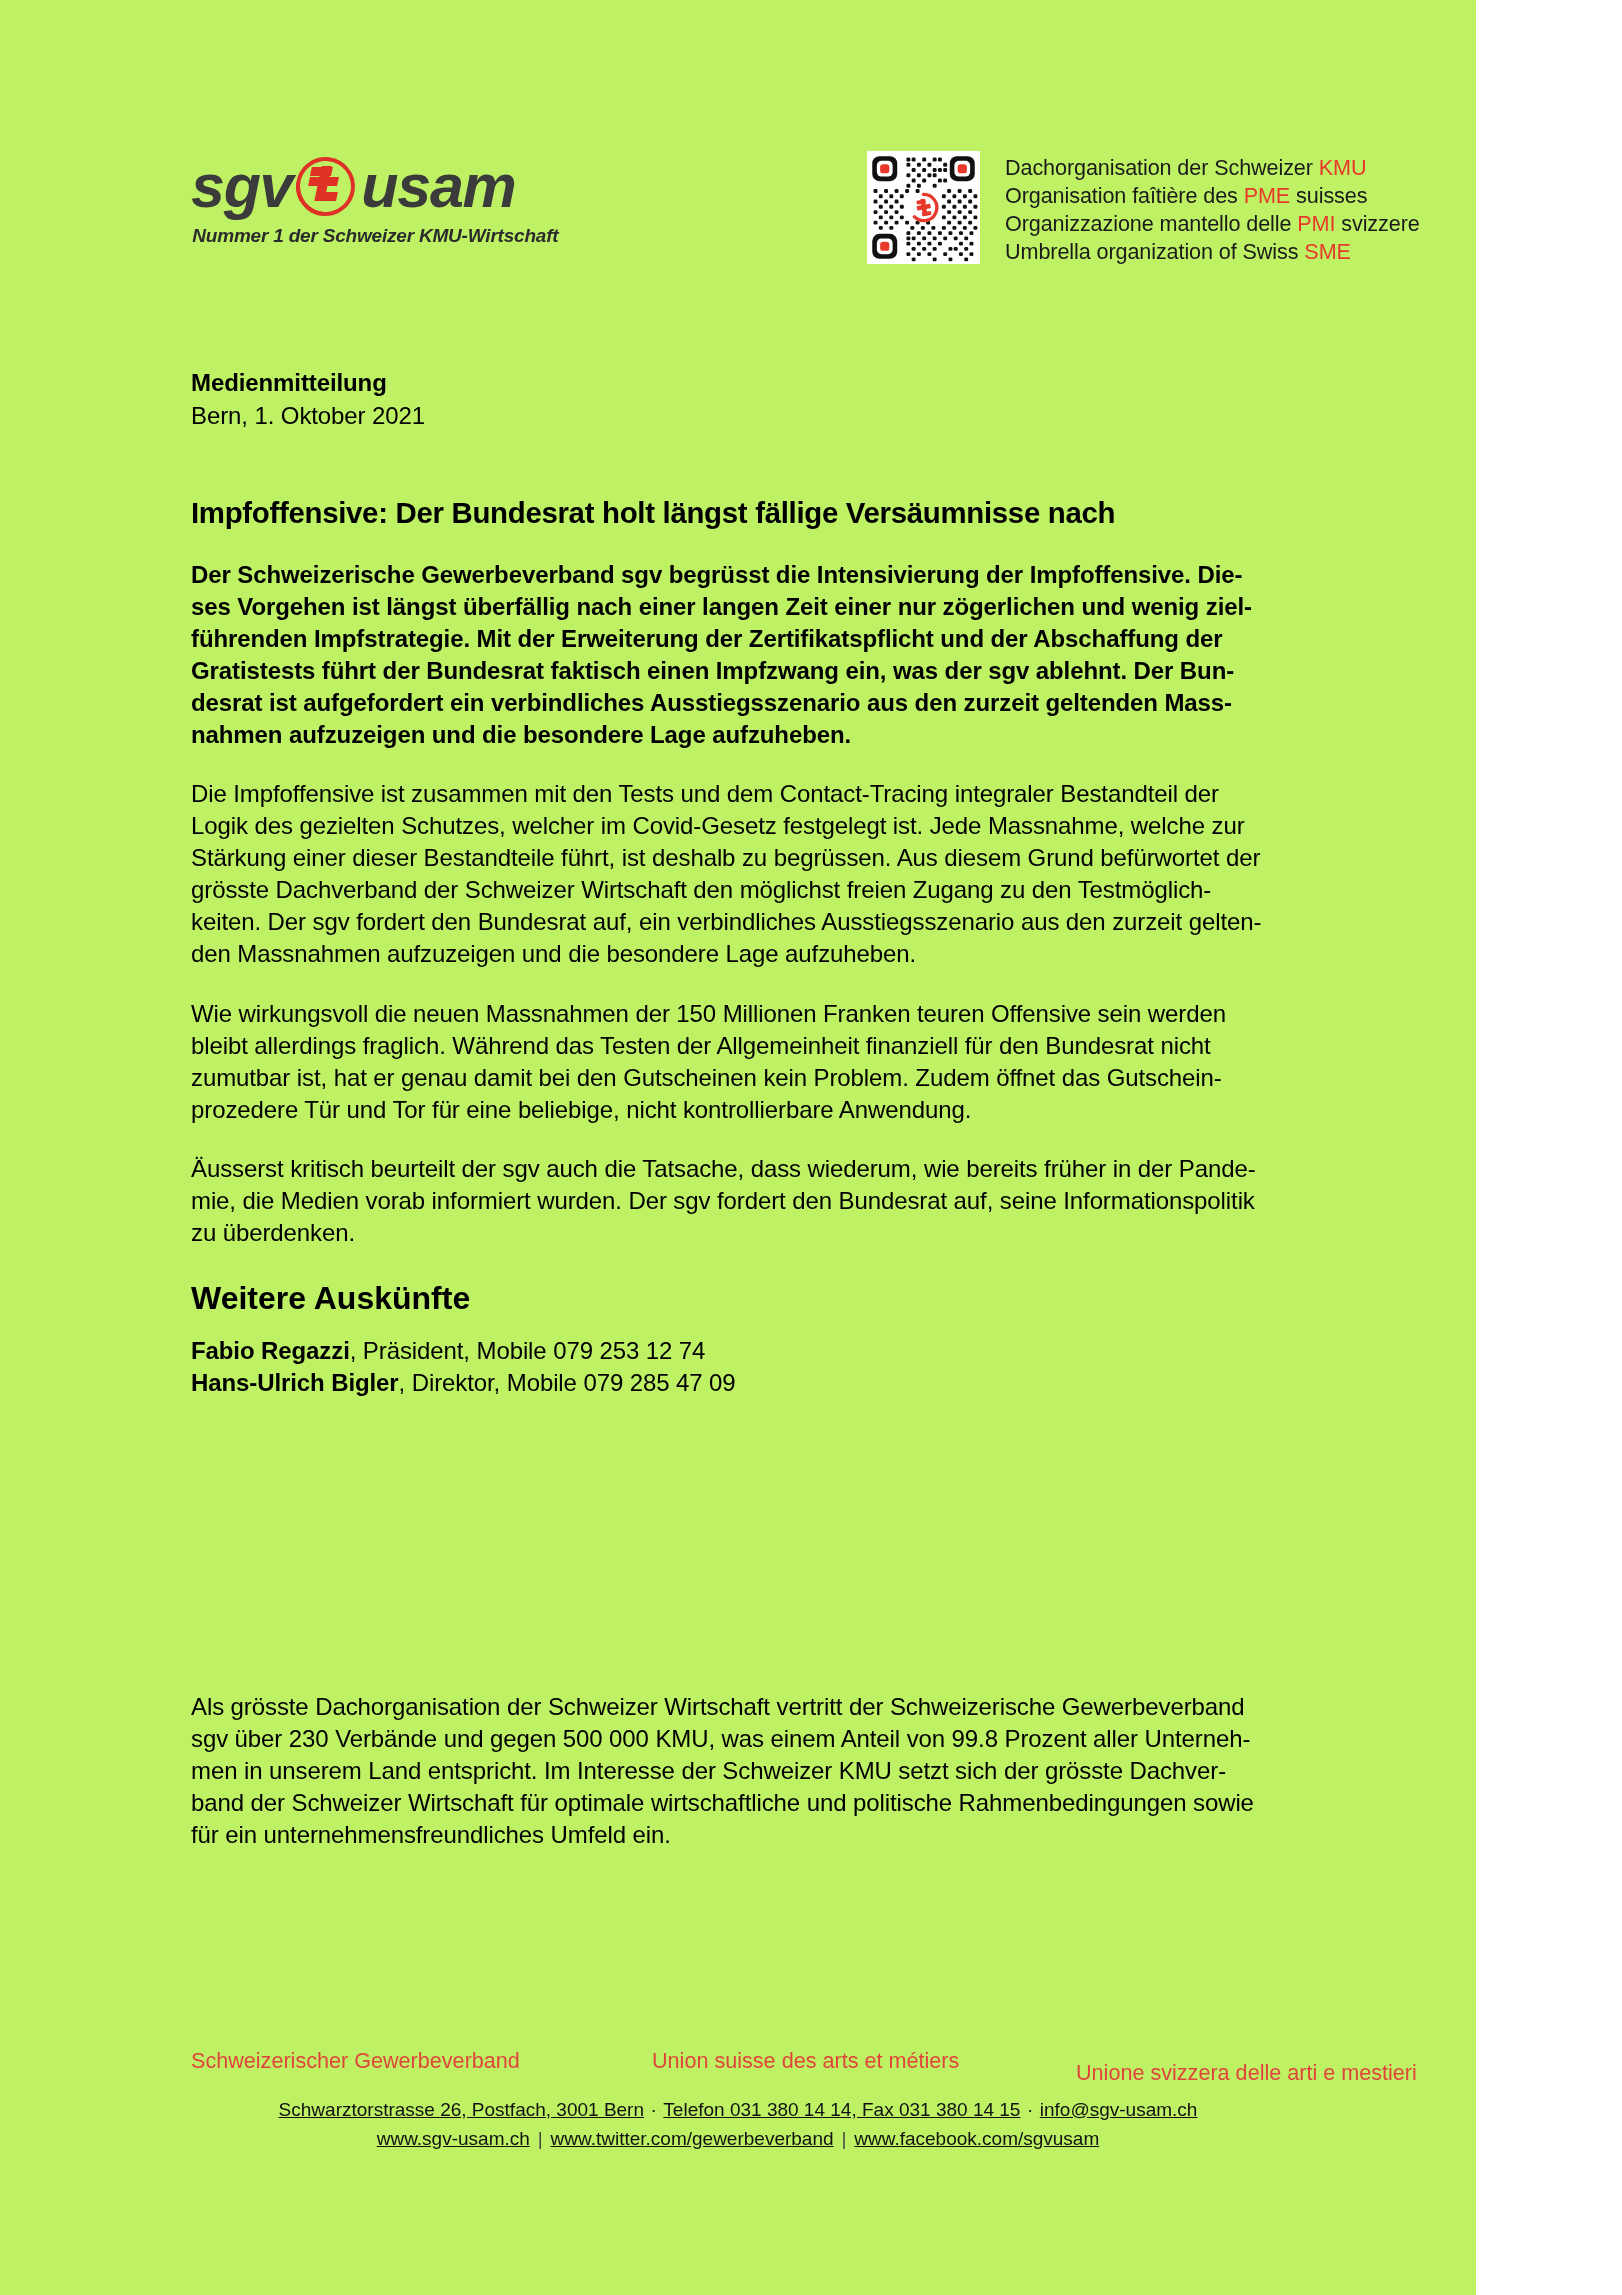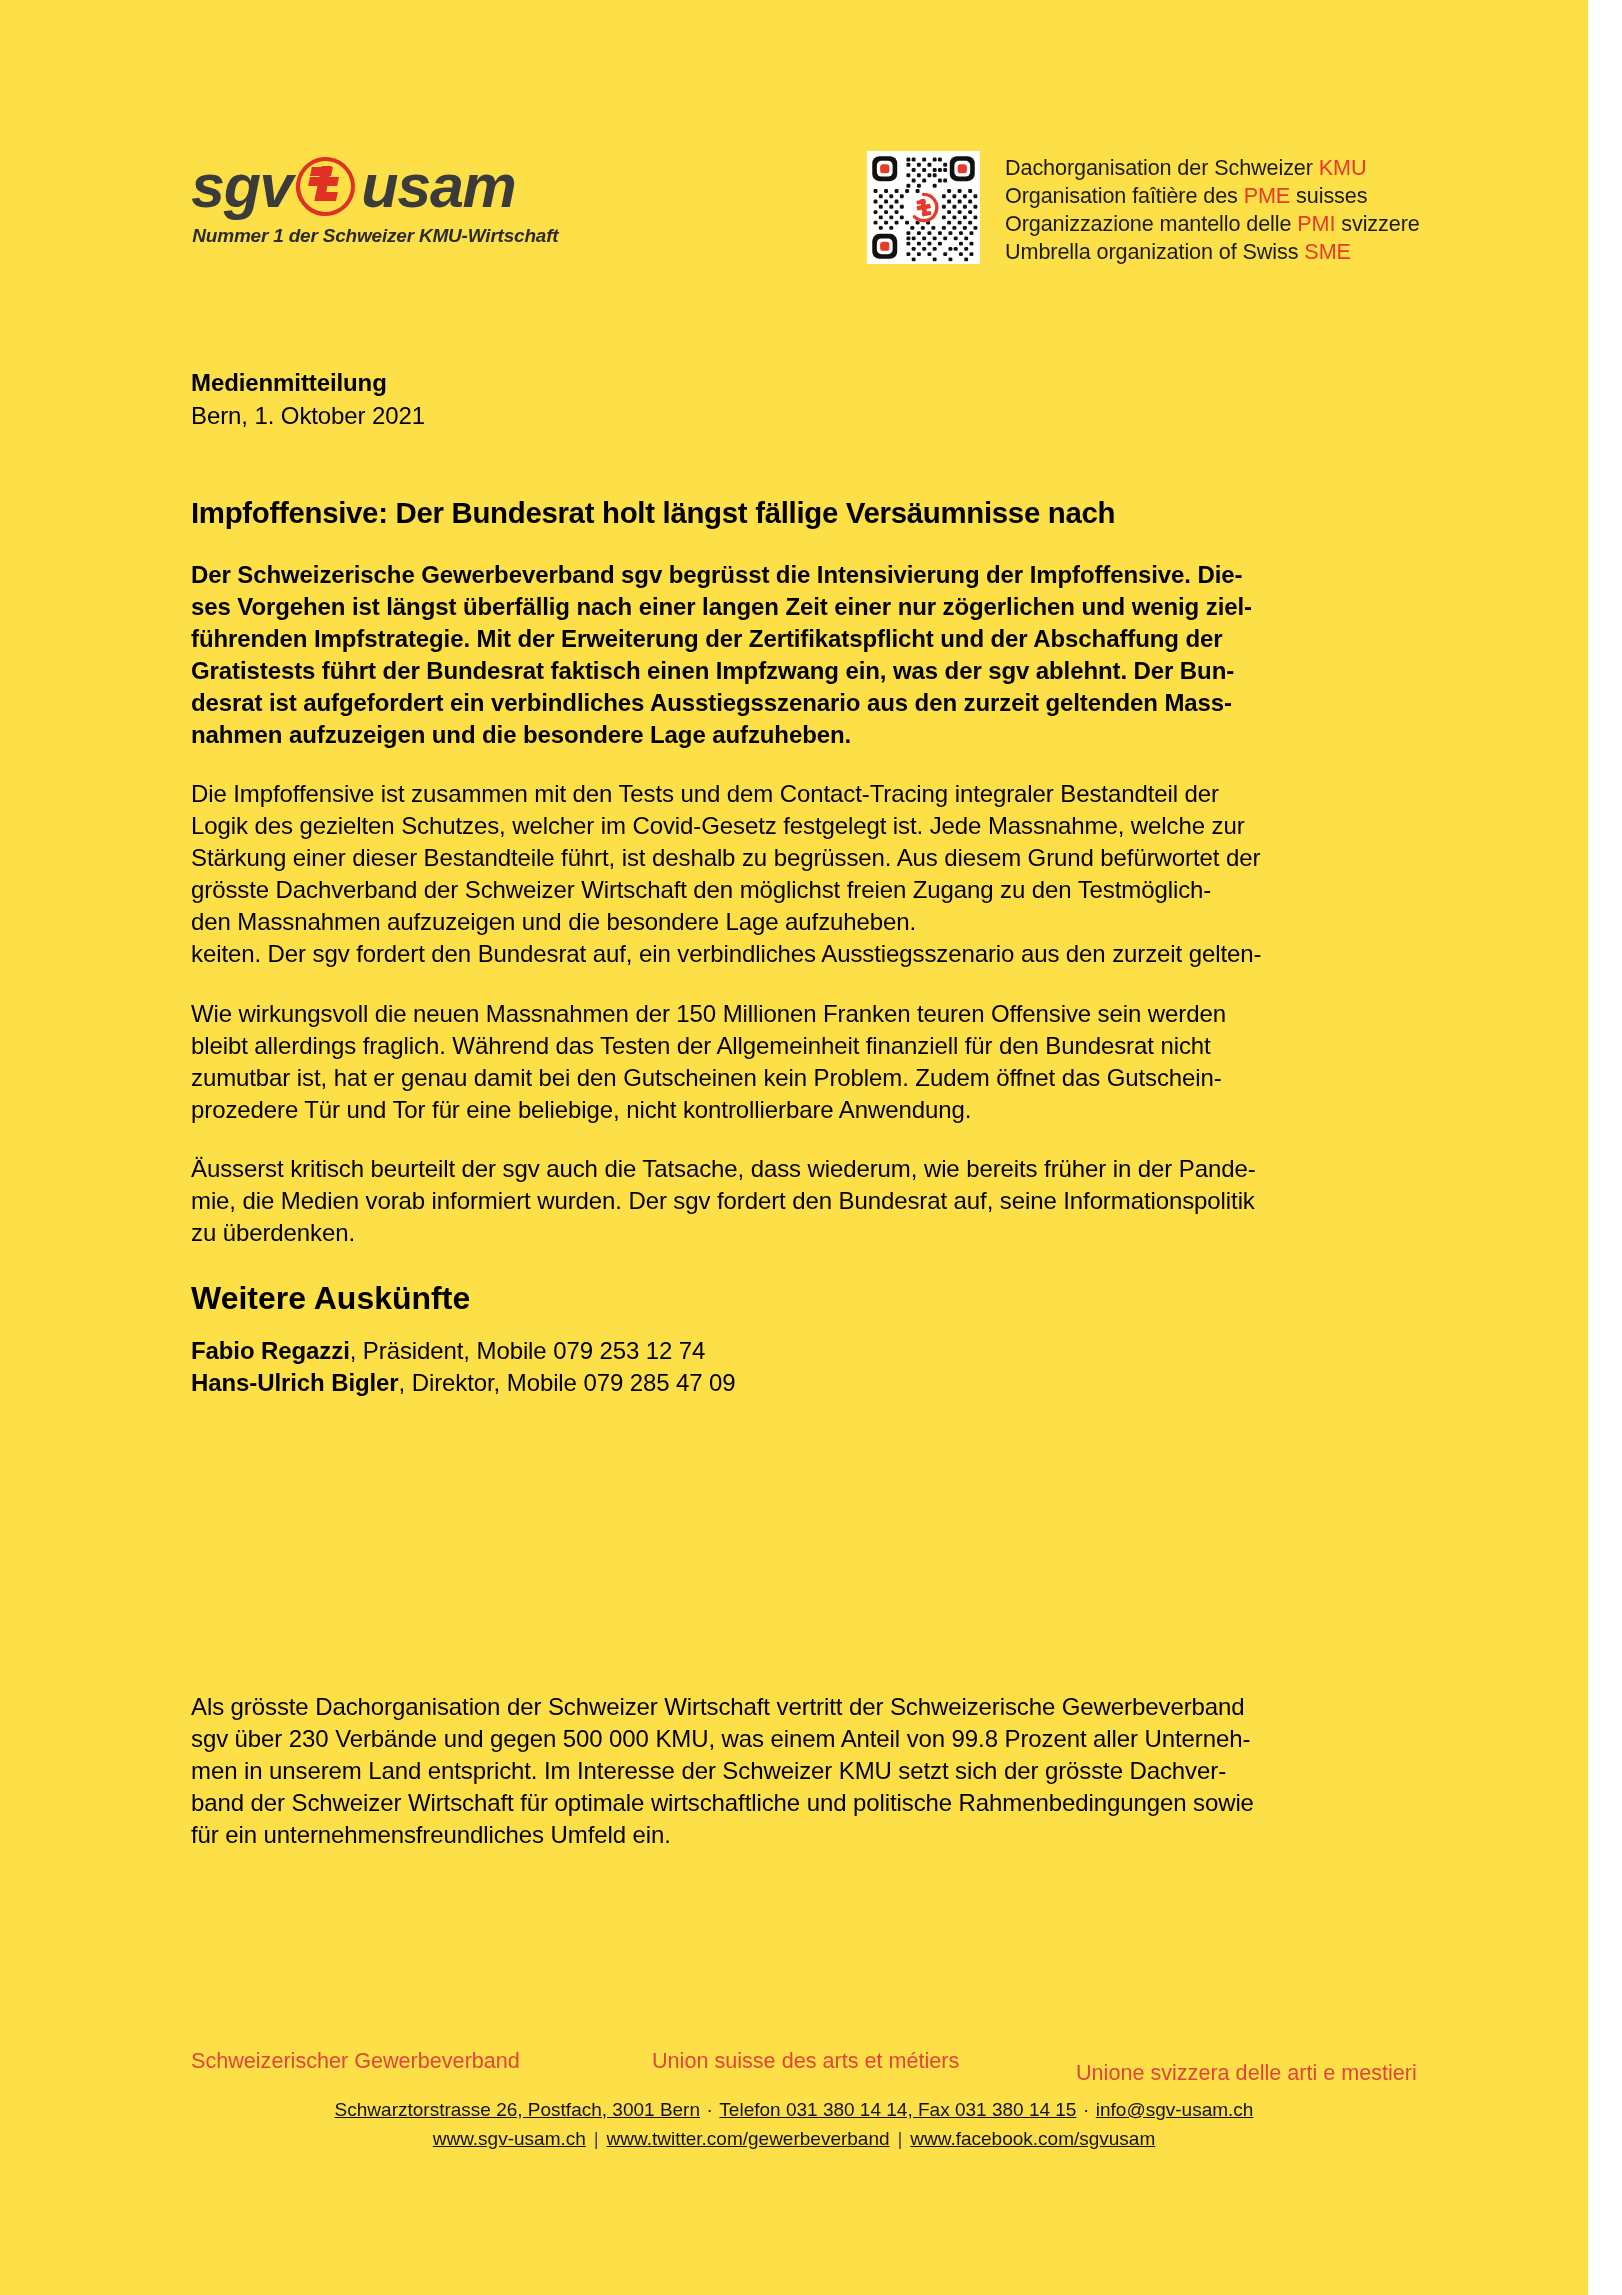--- a/index.html
+++ b/index.html
@@ -6,23 +6,23 @@
     margin: 0;
     padding: 0;
     background: #ffffff;
   }
   body {
     font-family: "Liberation Sans", sans-serif;
     color: #000000;
   }
   .page {
     position: relative;
-    width: 1588px;
+    width: 1476px;
     height: 2295px;
-    background: #fde047;
+    background: #bef264;
     overflow: hidden;
   }
 
   
   .header {
     position: absolute;
     left: 0;
     top: 0;
     width: 100%;
     height: 281px;
@@ -442,22 +442,22 @@
       <span class="para-line">Gratistests führt der Bundesrat faktisch einen Impfzwang ein, was der sgv ablehnt. Der Bun-</span>
       <span class="para-line">desrat ist aufgefordert ein verbindliches Ausstiegsszenario aus den zurzeit geltenden Mass-</span>
       <span class="para-line">nahmen aufzuzeigen und die besondere Lage aufzuheben.</span>
     </div>
 
     <div class="para">
       <span class="para-line">Die Impfoffensive ist zusammen mit den Tests und dem Contact-Tracing integraler Bestandteil der</span>
       <span class="para-line">Logik des gezielten Schutzes, welcher im Covid-Gesetz festgelegt ist. Jede Massnahme, welche zur</span>
       <span class="para-line">Stärkung einer dieser Bestandteile führt, ist deshalb zu begrüssen. Aus diesem Grund befürwortet der</span>
       <span class="para-line">grösste Dachverband der Schweizer Wirtschaft den möglichst freien Zugang zu den Testmöglich-</span>
+      <span class="para-line">keiten. Der sgv fordert den Bundesrat auf, ein verbindliches Ausstiegsszenario aus den zurzeit gelten-</span>
       <span class="para-line">den Massnahmen aufzuzeigen und die besondere Lage aufzuheben.</span>
-      <span class="para-line">keiten. Der sgv fordert den Bundesrat auf, ein verbindliches Ausstiegsszenario aus den zurzeit gelten-</span>
     </div>
 
     <div class="para">
       <span class="para-line">Wie wirkungsvoll die neuen Massnahmen der 150 Millionen Franken teuren Offensive sein werden</span>
       <span class="para-line">bleibt allerdings fraglich. Während das Testen der Allgemeinheit finanziell für den Bundesrat nicht</span>
       <span class="para-line">zumutbar ist, hat er genau damit bei den Gutscheinen kein Problem. Zudem öffnet das Gutschein-</span>
       <span class="para-line">prozedere Tür und Tor für eine beliebige, nicht kontrollierbare Anwendung.</span>
     </div>
 
     <div class="para">

